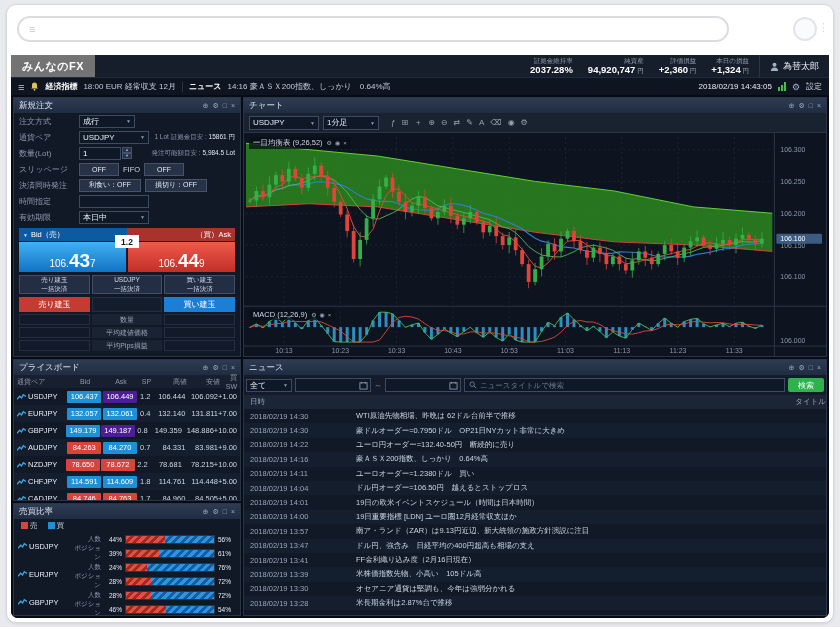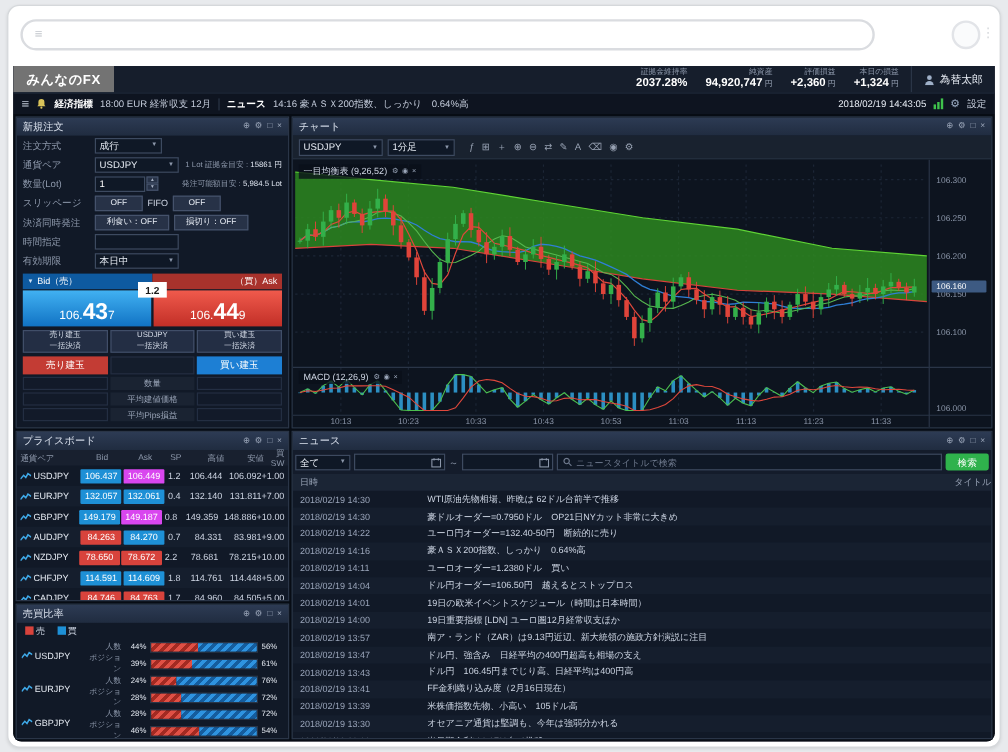--- a/index.html
+++ b/index.html
@@ -120,21 +120,21 @@
   .pb-row:nth-child(even){background:#151e2d;}
   .w50{width:50px;display:flex;align-items:center;}
   .w36{width:36px;display:flex;justify-content:center;text-align:center;align-items:flex-end;}
   .w15{width:15px;text-align:center;}
   .w33{width:33px;text-align:right;}
   .w22{flex:1;text-align:right;}
   .pb-pair-t{font-size:7.5px;color:#e7ecf4;margin-left:2px;}
   .spark{width:9px;height:8px;flex:none;}
   .tickbox{display:block;width:34px;height:12px;border-radius:1px;color:#fff;font-size:7.5px;
            line-height:12px;text-align:center;}
-  .tick-up{background:#d946ef;}
+  .tick-up{background:#4c1d95;}
   .tick-down{background:#d8433c;}
   .tick-flat{background:#1e90d6;}
 
   
   .ratio-legend{display:flex;gap:10px;align-items:center;height:13px;padding:2px 7px;
                 font-size:7.5px;color:#cfd6e4;flex:none;}
   .legend-item{display:flex;align-items:center;gap:2px;}
   .legend-sq{width:7px;height:7px;display:inline-block;}
   .sq-sell{background:#d8433c;}
   .sq-buy{background:#1e90d6;}
@@ -1061,24 +1061,20 @@
             </div>
             <div class="news-row">
               <span class="nr-date">2018/02/19 13:57</span>
               <span class="nr-title">南ア・ランド（ZAR）は9.13円近辺、新大統領の施政方針演説に注目</span>
             </div>
             <div class="news-row">
               <span class="nr-date">2018/02/19 13:47</span>
               <span class="nr-title">ドル円、強含み　日経平均の400円超高も相場の支え</span>
             </div>
             <div class="news-row">
-              <span class="nr-date">2018/02/19 13:43</span>
-              <span class="nr-title">ドル円　106.45円までじり高、日経平均は400円高</span>
-            </div>
-            <div class="news-row">
               <span class="nr-date">2018/02/19 13:41</span>
               <span class="nr-title">FF金利織り込み度（2月16日現在）</span>
             </div>
             <div class="news-row">
               <span class="nr-date">2018/02/19 13:39</span>
               <span class="nr-title">米株価指数先物、小高い　105ドル高</span>
             </div>
             <div class="news-row">
               <span class="nr-date">2018/02/19 13:30</span>
               <span class="nr-title">オセアニア通貨は堅調も、今年は強弱分かれる</span>

